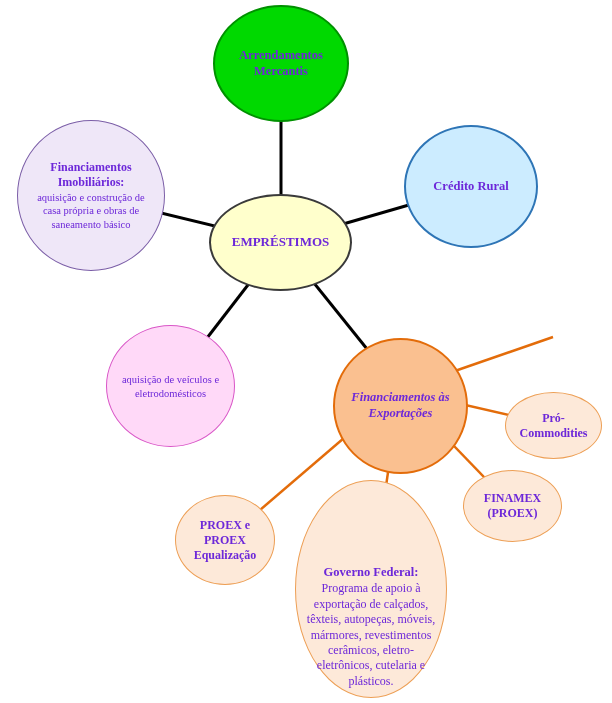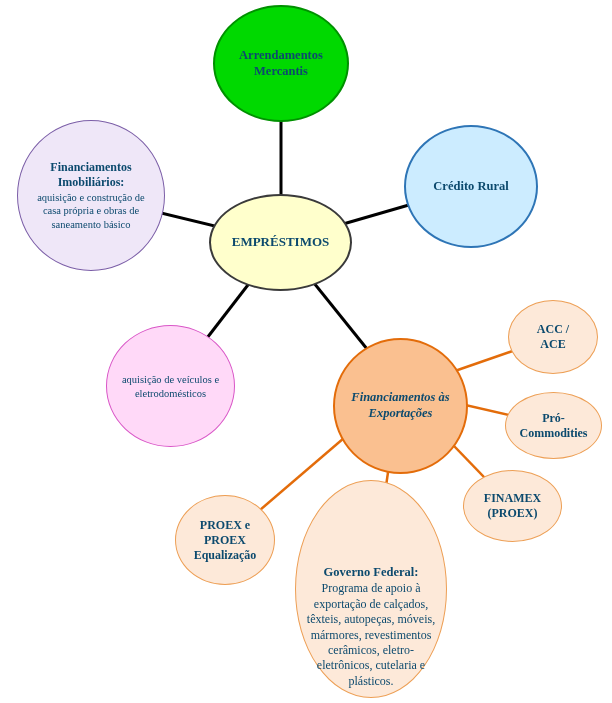--- a/index.html
+++ b/index.html
@@ -28,21 +28,21 @@
     position: absolute;
     z-index: 2;
     border-radius: 50%;
     display: flex;
     flex-direction: column;
     align-items: center;
     justify-content: center;
     text-align: center;
     box-sizing: border-box;
     padding: 8px 10px;
-    color: #0c4a6e;
+    color: #6d28d9;
     line-height: 1.25;
   }
   .title { display: block; font-weight: bold; font-size: 12.5px; }
   .desc  { display: block; font-weight: normal; font-size: 10.5px; margin-top: 1px; }
 
   
   .n-central {
     left: 209px; top: 194px; width: 143px; height: 97px;
     background: #FFFFCC; border: 2px solid #3a3a3a;
   }
@@ -123,23 +123,20 @@
   </div>
 
   <div class="node n-pessoas">
     <span class="desc">aquisição de veículos e eletrodomésticos</span>
   </div>
 
   <div class="node n-exportacoes">
     <span class="title">Financiamentos às Exportações</span>
   </div>
 
-  <div class="node child n-acc">
-    <span class="title">ACC / ACE</span>
-  </div>
 
   <div class="node child n-pro">
     <span class="title">Pró-Commodities</span>
   </div>
 
   <div class="node child n-finamex">
     <span class="title">FINAMEX (PROEX)</span>
   </div>
 
   <div class="node child n-governo">

